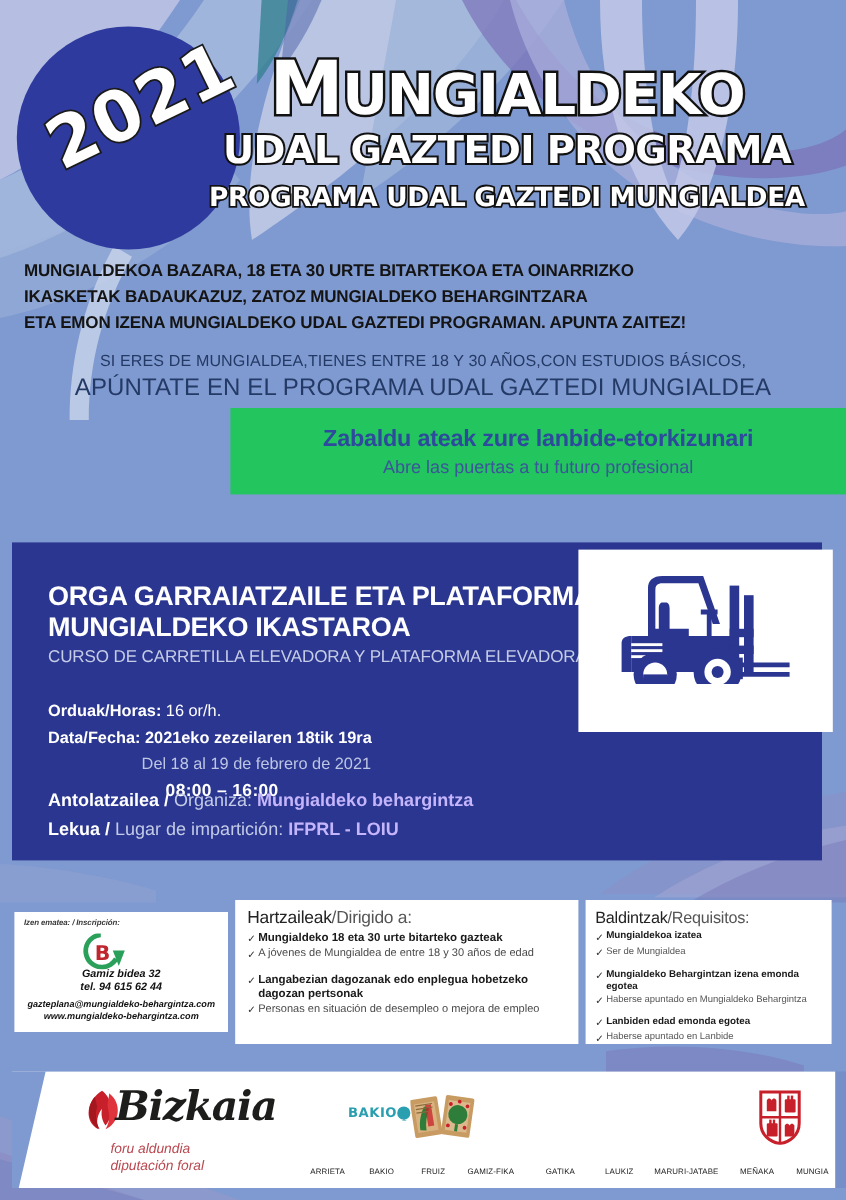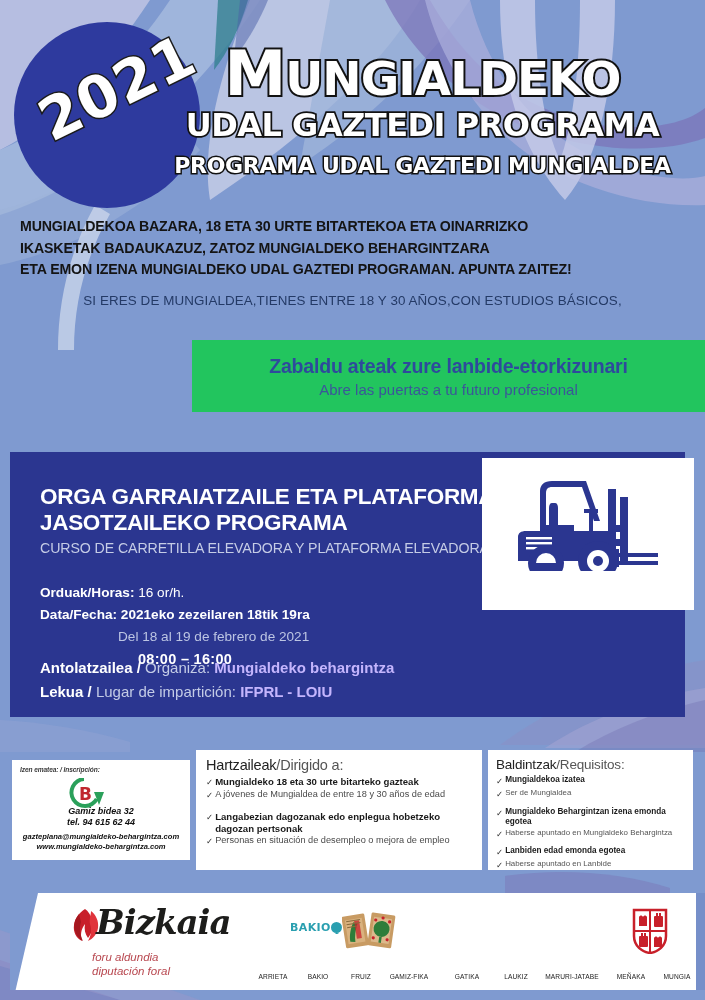--- a/index.html
+++ b/index.html
@@ -213,31 +213,32 @@
     </div>
   </div>
 
   <div class="intro">
     <p>MUNGIALDEKOA BAZARA, 18 ETA 30 URTE BITARTEKOA ETA OINARRIZKO</p>
     <p>IKASKETAK BADAUKAZUZ, ZATOZ MUNGIALDEKO BEHARGINTZARA</p>
     <p>ETA EMON IZENA MUNGIALDEKO UDAL GAZTEDI PROGRAMAN. APUNTA ZAITEZ!</p>
   </div>
   <div class="intro-es">
     <div class="l1">SI ERES DE MUNGIALDEA,TIENES ENTRE 18 Y 30 AÑOS,CON ESTUDIOS BÁSICOS,</div>
+    <div class="l2">APÚNTATE EN EL PROGRAMA UDAL GAZTEDI MUNGIALDEA</div>
   </div>
 
   <div class="claim">
     <div class="eu">Zabaldu ateak zure lanbide-etorkizunari</div>
     <div class="es">Abre las puertas a tu futuro profesional</div>
   </div>
 
   <div class="panel">
     <div class="panel-title">
       <div class="l">ORGA GARRAIATZAILE ETA PLATAFORMA</div>
-      <div class="l">JASOTZAILEKO PROGRAMA</div>
+      <div class="l">MUNGIALDEKO IKASTAROA</div>
       <div class="es">CURSO DE CARRETILLA ELEVADORA Y PLATAFORMA ELEVADORA</div>
     </div>
 
     <div class="details">
       <div class="row"><span class="lbl"><span>Orduak/Horas:</span></span>&nbsp;<span>16 or/h.</span></div>
       <div class="row"><span class="lbl">Data/Fecha:</span>&nbsp;<span class="lbl">2021eko zezeilaren 18tik 19ra</span></div>
       <div class="row indent">Del 18 al 19 de febrero de 2021</div>
       <div class="row hours">08:00 – 16:00</div>
     </div>
 

